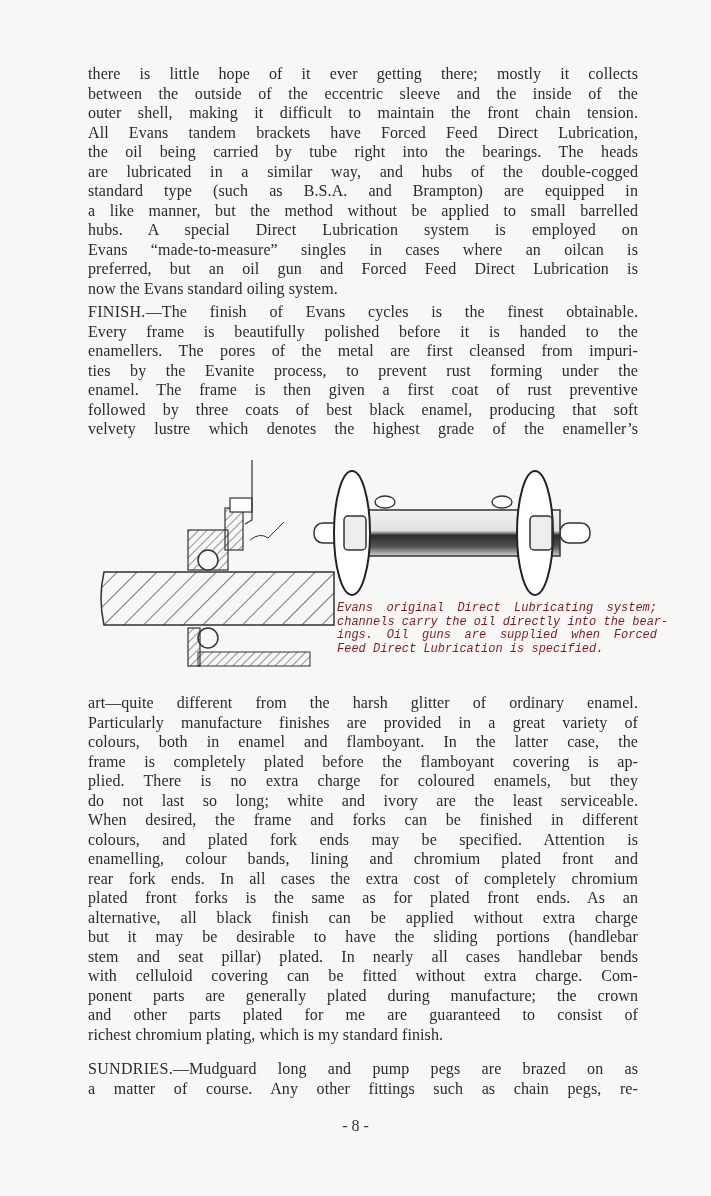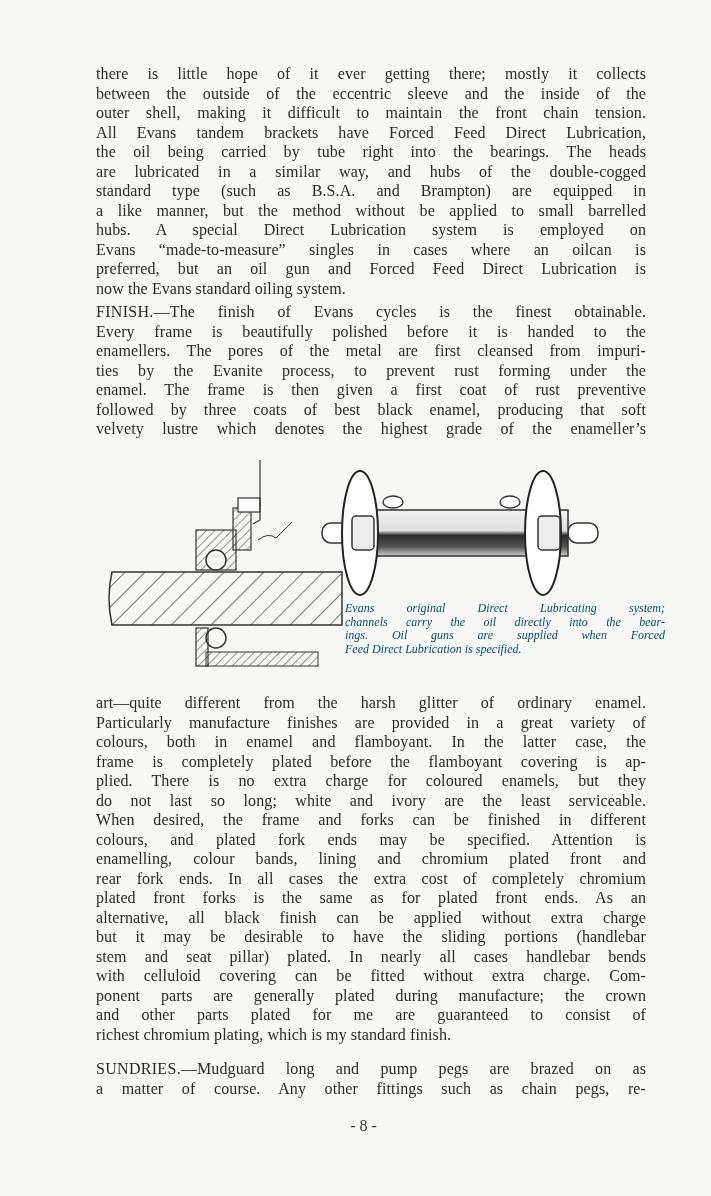--- a/index.html
+++ b/index.html
@@ -3,38 +3,38 @@
 <meta charset="utf-8">
 <style>
   html, body { margin: 0; padding: 0; }
   body {
     width: 711px; height: 1196px; overflow: hidden;
     background: #f7f7f5;
     font-family: "Liberation Serif", "DejaVu Serif", serif;
     color: #2a2a2a;
     position: relative;
   }
-  .page { position: absolute; left: 8px; top: 0; width: 605px; height: 1196px; }
+  .page { position: absolute; left: 0; top: 0; width: 605px; height: 1196px; }
   .block { position: absolute; left: 88px; width: 550px; }
   .line {
     display: block; height: 19.5px; line-height: 19.5px;
     font-size: 16px; text-align: justify; text-align-last: justify;
     white-space: nowrap; letter-spacing: 0.1px;
   }
   .line.last { text-align-last: left; }
   .line span { white-space: nowrap; }
   #para1 { top: 64px; }
   #para2 { top: 302px; }
   #para3 { top: 693px; }
   #para4 { top: 1059px; }
   .head { font-variant: normal; letter-spacing: 0.3px; }
   .caption {
     position: absolute; left: 337px; top: 602px; width: 320px;
-    font-family: Liberation Serif, serif; font-style: italic;
-    font-size: 12px; line-height: 13.5px; color: #0c4a6e;
+    font-family: Liberation Mono, monospace; font-style: italic;
+    font-size: 12px; line-height: 13.5px; color: #7f1d1d;
   }
   .caption .cl { display: block; text-align: justify; text-align-last: justify; white-space: nowrap; }
   .caption .cl.last { text-align-last: left; }
   .folio {
     position: absolute; left: 0; width: 711px; top: 1117px;
     text-align: center; font-size: 16px; color: #333;
   }
   .illus { position: absolute; left: 90px; top: 460px; width: 540px; height: 230px; }
 </style>
 </head>

